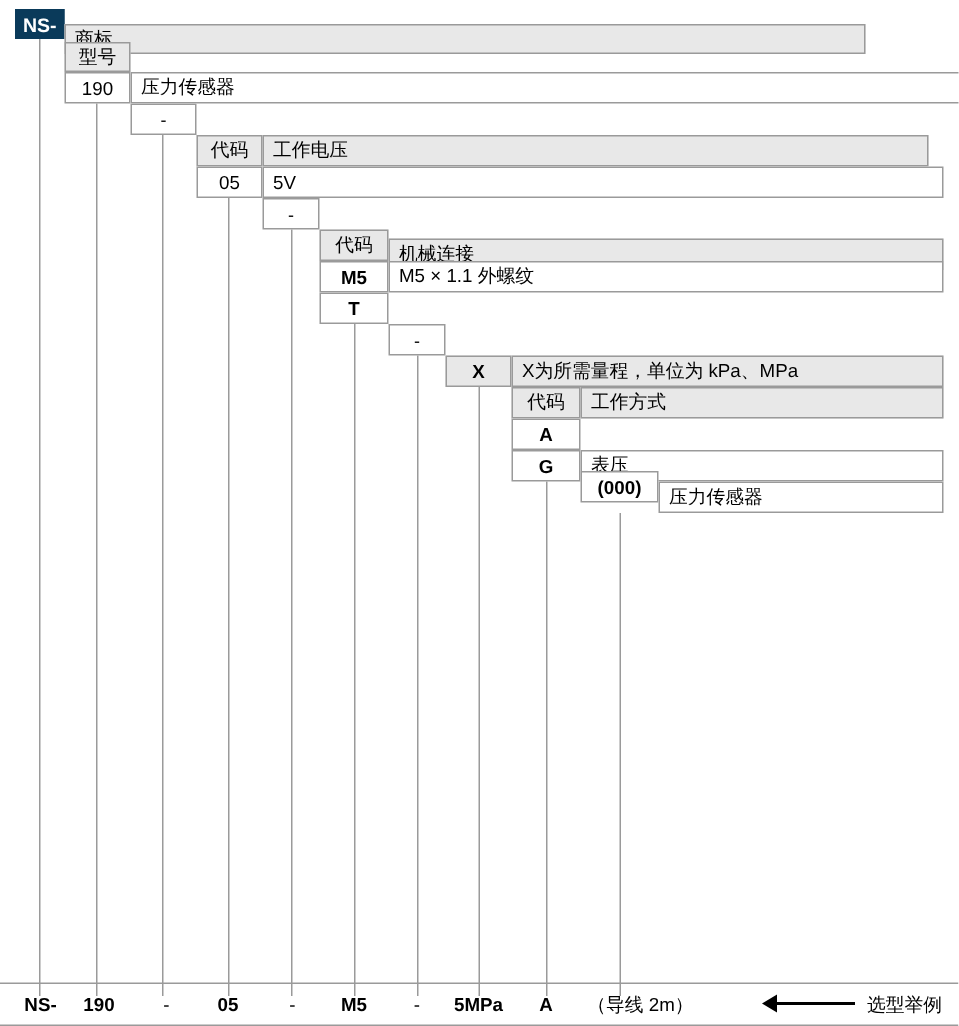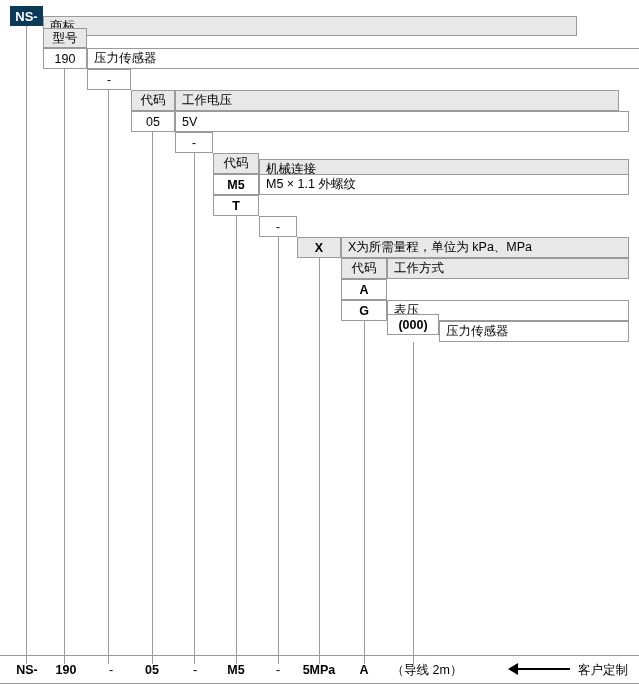--- a/index.html
+++ b/index.html
@@ -180,15 +180,15 @@
   <div class="ex-item bold" style="left:219px; top:662px; width:34px; height:16px;">M5</div>
   <div class="ex-item" style="left:271px; top:662px; width:14px; height:16px;">-</div>
   <div class="ex-item bold" style="left:294px; top:662px; width:50px; height:16px;">5MPa</div>
   <div class="ex-item bold" style="left:355px; top:662px; width:18px; height:16px;">A</div>
   <div class="ex-item" style="left:382px; top:662px; width:90px; height:16px;">（导线 2m）</div>
 
   <div class="arrow-wrap" style="left:508px; top:663px;">
     <span class="arrow-head"></span>
       <span class="arrow-line"></span>
   </div>
-  <div class="legend-text" style="left:578px; top:662px;">客户定制</div>
+  <div class="legend-text" style="left:578px; top:662px;">选型举例</div>
 
 </div>
 
 </body></html>

